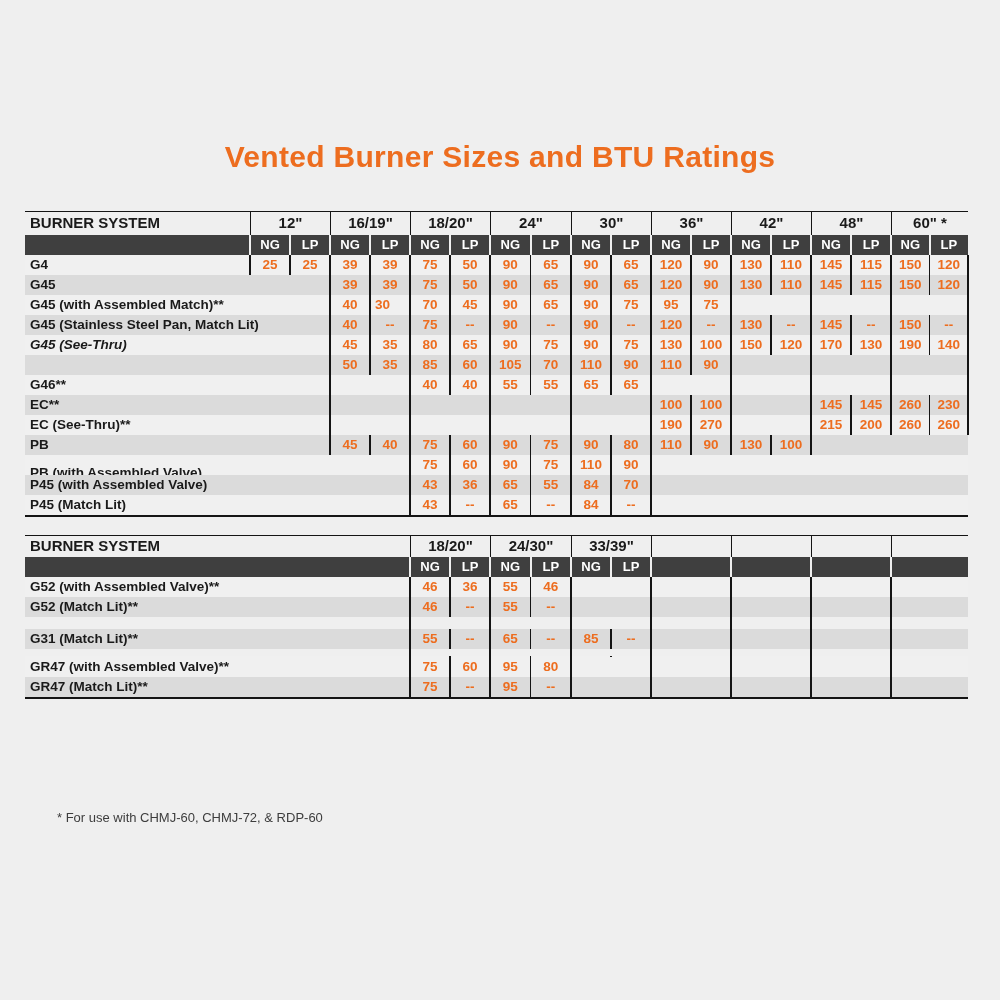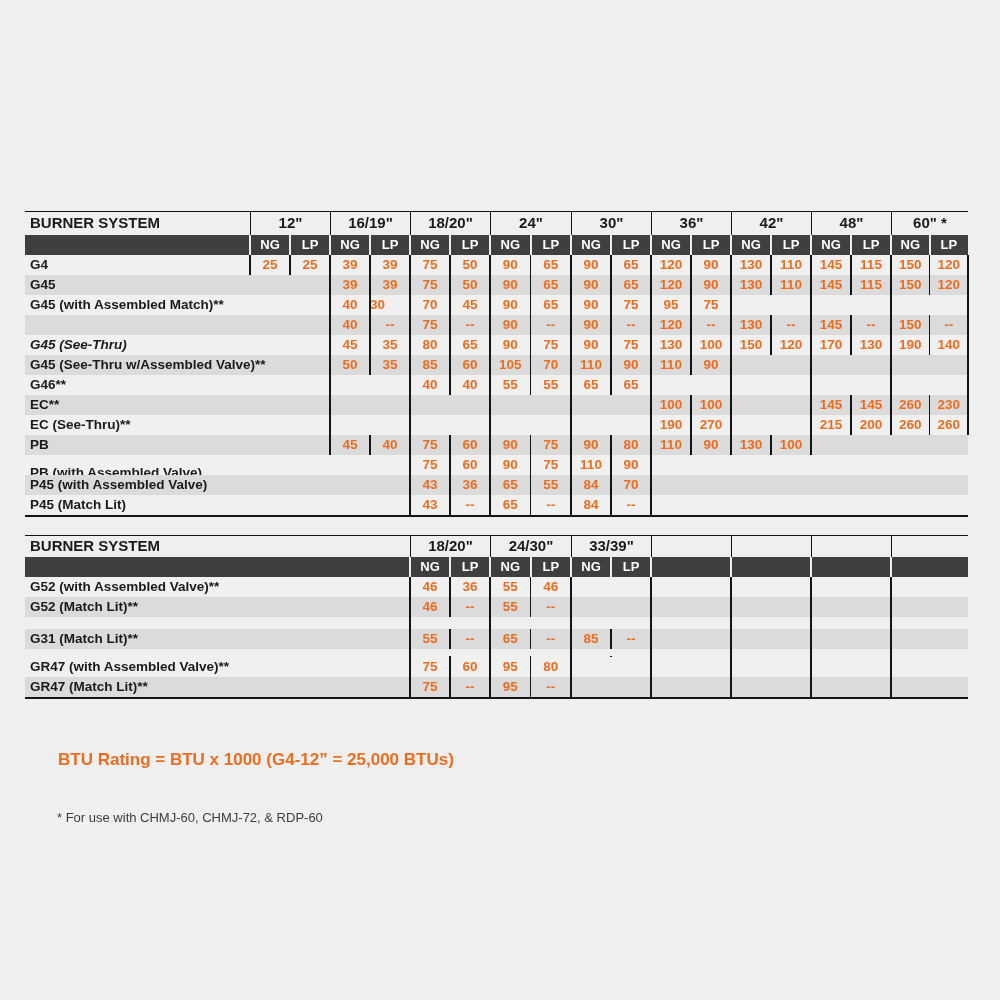--- a/index.html
+++ b/index.html
@@ -27,20 +27,21 @@
     font-size:17px;font-weight:bold;color:var(--accent);
   }
   .note{position:absolute;left:57px;font-size:13px;color:#3d3d3d;}
   .note-a{top:790px;}
   .note-b{top:810px;}
 </style>
 </head>
 <body>
 
 <div class="page">
+  <h1 class="title">Vented Burner Sizes and BTU Ratings</h1>
 
   <div class="btable" id="table1" style="height: 306px;">
       <div style="position: absolute; left: 0px; top: 0px; width: 943px; height: 24px; border-top: 1.5px solid rgb(20, 20, 20); box-sizing: border-box;">
         <div style="position: absolute; left: 5px; top: 0px; height: 100%; line-height: 22px; font-weight: bold; font-size: 15px; color: rgb(26, 26, 26); white-space: nowrap;">BURNER SYSTEM</div>
         <div style="position: absolute; left: 225px; top: 0px; width: 80px; height: 100%; border-left: 1.5px solid rgb(20, 20, 20); box-sizing: border-box; text-align: center; line-height: 22px; font-weight: bold; font-size: 15px; color: rgb(26, 26, 26);">12"</div>
         <div style="position: absolute; left: 305px; top: 0px; width: 80px; height: 100%; border-left: 1.5px solid rgb(20, 20, 20); box-sizing: border-box; text-align: center; line-height: 22px; font-weight: bold; font-size: 15px; color: rgb(26, 26, 26);">16/19"</div>
         <div style="position: absolute; left: 385px; top: 0px; width: 80px; height: 100%; border-left: 1.5px solid rgb(20, 20, 20); box-sizing: border-box; text-align: center; line-height: 22px; font-weight: bold; font-size: 15px; color: rgb(26, 26, 26);">18/20"</div>
         <div style="position: absolute; left: 465px; top: 0px; width: 81px; height: 100%; border-left: 1.5px solid rgb(20, 20, 20); box-sizing: border-box; text-align: center; line-height: 22px; font-weight: bold; font-size: 15px; color: rgb(26, 26, 26);">24"</div>
         <div style="position: absolute; left: 546px; top: 0px; width: 80px; height: 100%; border-left: 1.5px solid rgb(20, 20, 20); box-sizing: border-box; text-align: center; line-height: 22px; font-weight: bold; font-size: 15px; color: rgb(26, 26, 26);">30"</div>
         <div style="position: absolute; left: 626px; top: 0px; width: 80px; height: 100%; border-left: 1.5px solid rgb(20, 20, 20); box-sizing: border-box; text-align: center; line-height: 22px; font-weight: bold; font-size: 15px; color: rgb(26, 26, 26);">36"</div>
@@ -140,36 +141,37 @@
           <div style="position: absolute; left: 786px; top: 0px; width: 40px; text-align: center; line-height: 20px; font-weight: bold; font-size: 13.5px; color: rgb(237, 109, 31);">145</div>
           <div style="position: absolute; left: 826px; top: 0px; width: 40px; text-align: center; line-height: 20px; font-weight: bold; font-size: 13.5px; color: rgb(237, 109, 31);">115</div>
           <div style="position: absolute; left: 825.25px; top: 0px; width: 1.5px; height: 100%; background: rgb(20, 20, 20);"></div>
           <div style="position: absolute; left: 866px; top: 0px; width: 38.5px; text-align: center; line-height: 20px; font-weight: bold; font-size: 13.5px; color: rgb(237, 109, 31);">150</div>
           <div style="position: absolute; left: 904.5px; top: 0px; width: 38.5px; text-align: center; line-height: 20px; font-weight: bold; font-size: 13.5px; color: rgb(237, 109, 31);">120</div>
           <div style="position: absolute; left: 903.75px; top: 0px; width: 1.5px; height: 100%; background: rgb(20, 20, 20);"></div>
         </div>
         <div style="position: absolute; left: 0px; top: 40px; width: 943px; height: 20px; background: rgb(240, 240, 240);">
           <div style="position: absolute; left: 5px; top: 0px; height: 100%; line-height: 20px; font-weight: bold; font-size: 13.5px; color: rgb(26, 26, 26); white-space: nowrap;">G45 (with Assembled Match)**</div>
           <div style="position: absolute; left: 305px; top: 0px; width: 40px; text-align: center; line-height: 20px; font-weight: bold; font-size: 13.5px; color: rgb(237, 109, 31);">40</div>
-          <div style="position: absolute; left: 345px; top: 0px; width: 20px; text-align: left; line-height: 20px; font-weight: bold; font-size: 13.5px; color: rgb(237, 109, 31);">30</div>
+          <div style="position: absolute; left: 345px; top: 0px; width: 20px; text-align: right; line-height: 20px; font-weight: bold; font-size: 13.5px; color: rgb(237, 109, 31);">30</div>
           <div style="position: absolute; left: 344.25px; top: 0px; width: 1.5px; height: 100%; background: rgb(20, 20, 20);"></div>
           <div style="position: absolute; left: 385px; top: 0px; width: 40px; text-align: center; line-height: 20px; font-weight: bold; font-size: 13.5px; color: rgb(237, 109, 31);">70</div>
           <div style="position: absolute; left: 425px; top: 0px; width: 40px; text-align: center; line-height: 20px; font-weight: bold; font-size: 13.5px; color: rgb(237, 109, 31);">45</div>
           <div style="position: absolute; left: 424.25px; top: 0px; width: 1.5px; height: 100%; background: rgb(20, 20, 20);"></div>
           <div style="position: absolute; left: 465px; top: 0px; width: 40.5px; text-align: center; line-height: 20px; font-weight: bold; font-size: 13.5px; color: rgb(237, 109, 31);">90</div>
           <div style="position: absolute; left: 505.5px; top: 0px; width: 40.5px; text-align: center; line-height: 20px; font-weight: bold; font-size: 13.5px; color: rgb(237, 109, 31);">65</div>
           <div style="position: absolute; left: 504.75px; top: 0px; width: 1.5px; height: 100%; background: rgb(20, 20, 20);"></div>
           <div style="position: absolute; left: 546px; top: 0px; width: 40px; text-align: center; line-height: 20px; font-weight: bold; font-size: 13.5px; color: rgb(237, 109, 31);">90</div>
           <div style="position: absolute; left: 586px; top: 0px; width: 40px; text-align: center; line-height: 20px; font-weight: bold; font-size: 13.5px; color: rgb(237, 109, 31);">75</div>
           <div style="position: absolute; left: 585.25px; top: 0px; width: 1.5px; height: 100%; background: rgb(20, 20, 20);"></div>
           <div style="position: absolute; left: 626px; top: 0px; width: 40px; text-align: center; line-height: 20px; font-weight: bold; font-size: 13.5px; color: rgb(237, 109, 31);">95</div>
           <div style="position: absolute; left: 666px; top: 0px; width: 40px; text-align: center; line-height: 20px; font-weight: bold; font-size: 13.5px; color: rgb(237, 109, 31);">75</div>
           <div style="position: absolute; left: 665.25px; top: 0px; width: 1.5px; height: 100%; background: rgb(20, 20, 20);"></div>
         </div>
         <div style="position: absolute; left: 0px; top: 60px; width: 943px; height: 20px; background: rgb(219, 219, 219);">
+          <div style="position: absolute; left: 5px; top: 0px; height: 100%; line-height: 20px; font-weight: bold; font-size: 13.5px; color: rgb(26, 26, 26); white-space: nowrap;">G45 (Stainless Steel Pan, Match Lit)</div>
           <div style="position: absolute; left: 305px; top: 0px; width: 40px; text-align: center; line-height: 20px; font-weight: bold; font-size: 13.5px; color: rgb(237, 109, 31);">40</div>
           <div style="position: absolute; left: 345px; top: 0px; width: 40px; text-align: center; line-height: 20px; font-weight: bold; font-size: 13.5px; color: rgb(237, 109, 31);">--</div>
           <div style="position: absolute; left: 344.25px; top: 0px; width: 1.5px; height: 100%; background: rgb(20, 20, 20);"></div>
           <div style="position: absolute; left: 385px; top: 0px; width: 40px; text-align: center; line-height: 20px; font-weight: bold; font-size: 13.5px; color: rgb(237, 109, 31);">75</div>
           <div style="position: absolute; left: 425px; top: 0px; width: 40px; text-align: center; line-height: 20px; font-weight: bold; font-size: 13.5px; color: rgb(237, 109, 31);">--</div>
           <div style="position: absolute; left: 424.25px; top: 0px; width: 1.5px; height: 100%; background: rgb(20, 20, 20);"></div>
           <div style="position: absolute; left: 465px; top: 0px; width: 40.5px; text-align: center; line-height: 20px; font-weight: bold; font-size: 13.5px; color: rgb(237, 109, 31);">90</div>
           <div style="position: absolute; left: 505.5px; top: 0px; width: 40.5px; text-align: center; line-height: 20px; font-weight: bold; font-size: 13.5px; color: rgb(237, 109, 31);">--</div>
           <div style="position: absolute; left: 504.75px; top: 0px; width: 1.5px; height: 100%; background: rgb(20, 20, 20);"></div>
           <div style="position: absolute; left: 546px; top: 0px; width: 40px; text-align: center; line-height: 20px; font-weight: bold; font-size: 13.5px; color: rgb(237, 109, 31);">90</div>
@@ -209,21 +211,20 @@
           <div style="position: absolute; left: 746px; top: 0px; width: 40px; text-align: center; line-height: 20px; font-weight: bold; font-size: 13.5px; color: rgb(237, 109, 31);">120</div>
           <div style="position: absolute; left: 745.25px; top: 0px; width: 1.5px; height: 100%; background: rgb(20, 20, 20);"></div>
           <div style="position: absolute; left: 786px; top: 0px; width: 40px; text-align: center; line-height: 20px; font-weight: bold; font-size: 13.5px; color: rgb(237, 109, 31);">170</div>
           <div style="position: absolute; left: 826px; top: 0px; width: 40px; text-align: center; line-height: 20px; font-weight: bold; font-size: 13.5px; color: rgb(237, 109, 31);">130</div>
           <div style="position: absolute; left: 825.25px; top: 0px; width: 1.5px; height: 100%; background: rgb(20, 20, 20);"></div>
           <div style="position: absolute; left: 866px; top: 0px; width: 38.5px; text-align: center; line-height: 20px; font-weight: bold; font-size: 13.5px; color: rgb(237, 109, 31);">190</div>
           <div style="position: absolute; left: 904.5px; top: 0px; width: 38.5px; text-align: center; line-height: 20px; font-weight: bold; font-size: 13.5px; color: rgb(237, 109, 31);">140</div>
           <div style="position: absolute; left: 903.75px; top: 0px; width: 1.5px; height: 100%; background: rgb(20, 20, 20);"></div>
         </div>
         <div style="position: absolute; left: 0px; top: 100px; width: 943px; height: 20px; background: rgb(219, 219, 219);">
-          <div style="position: absolute; left: 5px; top: 0px; height: 100%; line-height: 20px; font-weight: bold; font-size: 13.5px; color: rgb(26, 26, 26); white-space: nowrap;">G45 (See-Thru w/Assembled Valve)**</div>
           <div style="position: absolute; left: 305px; top: 0px; width: 40px; text-align: center; line-height: 20px; font-weight: bold; font-size: 13.5px; color: rgb(237, 109, 31);">50</div>
           <div style="position: absolute; left: 345px; top: 0px; width: 40px; text-align: center; line-height: 20px; font-weight: bold; font-size: 13.5px; color: rgb(237, 109, 31);">35</div>
           <div style="position: absolute; left: 344.25px; top: 0px; width: 1.5px; height: 100%; background: rgb(20, 20, 20);"></div>
           <div style="position: absolute; left: 385px; top: 0px; width: 40px; text-align: center; line-height: 20px; font-weight: bold; font-size: 13.5px; color: rgb(237, 109, 31);">85</div>
           <div style="position: absolute; left: 425px; top: 0px; width: 40px; text-align: center; line-height: 20px; font-weight: bold; font-size: 13.5px; color: rgb(237, 109, 31);">60</div>
           <div style="position: absolute; left: 424.25px; top: 0px; width: 1.5px; height: 100%; background: rgb(20, 20, 20);"></div>
           <div style="position: absolute; left: 465px; top: 0px; width: 40.5px; text-align: center; line-height: 20px; font-weight: bold; font-size: 13.5px; color: rgb(237, 109, 31);">105</div>
           <div style="position: absolute; left: 505.5px; top: 0px; width: 40.5px; text-align: center; line-height: 20px; font-weight: bold; font-size: 13.5px; color: rgb(237, 109, 31);">70</div>
           <div style="position: absolute; left: 504.75px; top: 0px; width: 1.5px; height: 100%; background: rgb(20, 20, 20);"></div>
           <div style="position: absolute; left: 546px; top: 0px; width: 40px; text-align: center; line-height: 20px; font-weight: bold; font-size: 13.5px; color: rgb(237, 109, 31);">110</div>
@@ -433,15 +434,14 @@
         <div style="position: absolute; left: 464.25px; top: 0px; width: 1.5px; height: 120px; background: rgb(20, 20, 20);"></div>
         <div style="position: absolute; left: 545.25px; top: 0px; width: 1.5px; height: 120px; background: rgb(20, 20, 20);"></div>
         <div style="position: absolute; left: 625.25px; top: 0px; width: 1.5px; height: 120px; background: rgb(20, 20, 20);"></div>
         <div style="position: absolute; left: 705.25px; top: 0px; width: 1.5px; height: 120px; background: rgb(20, 20, 20);"></div>
         <div style="position: absolute; left: 785.25px; top: 0px; width: 1.5px; height: 120px; background: rgb(20, 20, 20);"></div>
         <div style="position: absolute; left: 865.25px; top: 0px; width: 1.5px; height: 120px; background: rgb(20, 20, 20);"></div>
       </div>
       <div style="position: absolute; left: 0px; top: 162px; width: 943px; height: 2px; background: rgb(20, 20, 20);"></div>
     </div>
 
-  <div class="note-btu">BTU Rating = BTU x 1000 (G4-12” = 25,000 BTUs)</div>
   <div class="note note-b">* For use with CHMJ-60, CHMJ-72, &amp; RDP-60</div>
 </div>
 
 </body></html>

